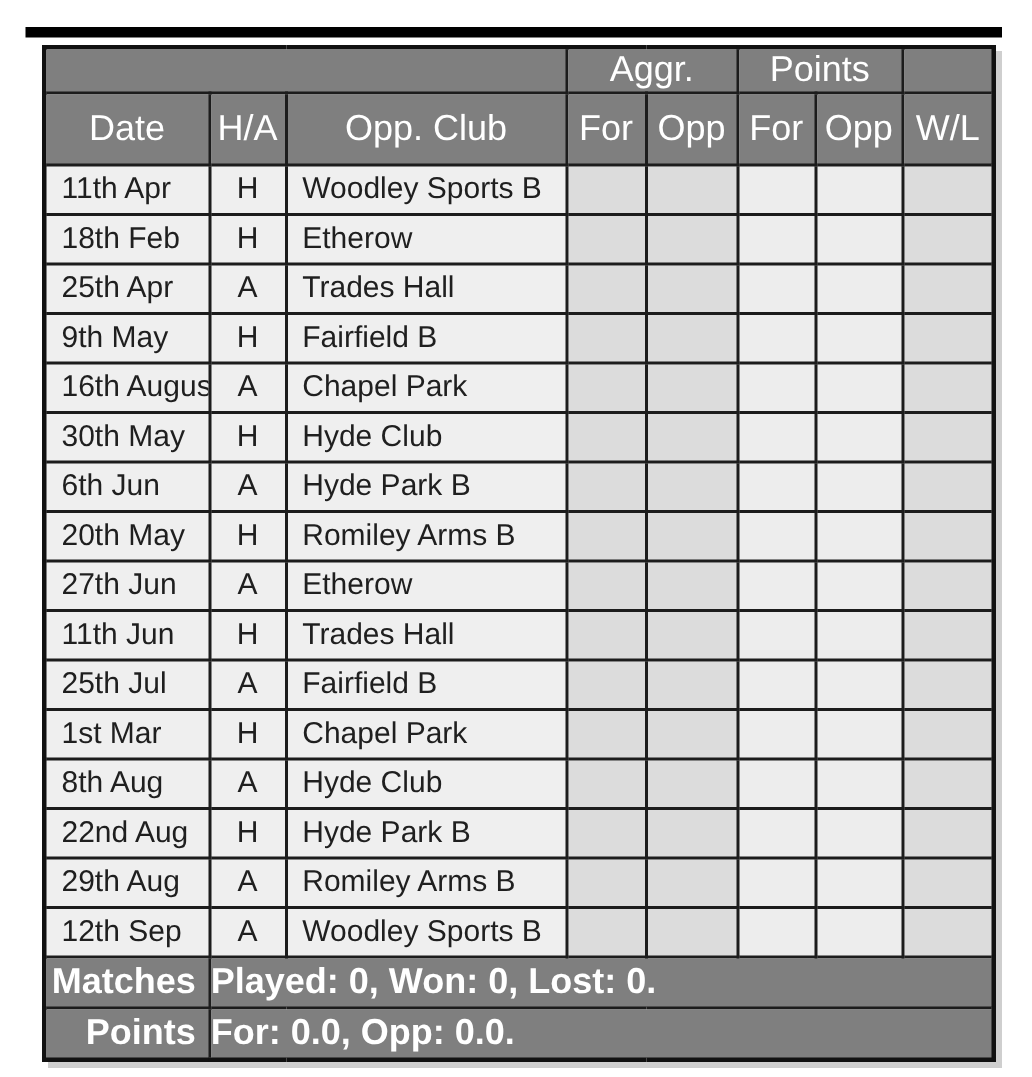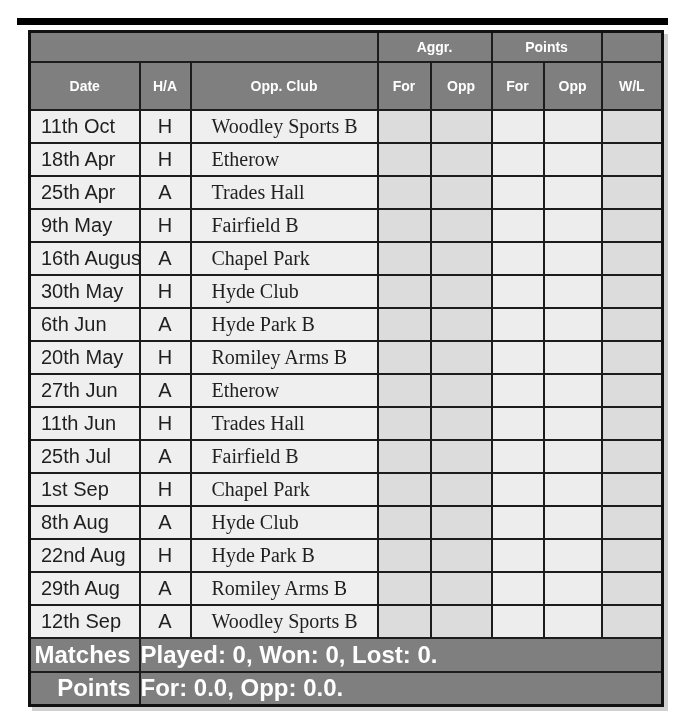--- a/index.html
+++ b/index.html
@@ -43,36 +43,36 @@
   th, td {
     border: 2px solid var(--border);
     overflow: hidden;
     white-space: nowrap;
     vertical-align: middle;
   }
 
   thead th {
     background: var(--header-bg);
     color: var(--header-text);
-    font-weight: bold;
-    font-size: 14px;
+    font-weight: normal;
+    font-size: 24px;
     text-align: center;
   }
   tr.group-row th { height: 30px; }
   tr.cols-row th  { height: 48px; }
 
   tbody td {
     height: 33px;
     background: var(--row-bg);
     color: var(--body-text);
     font-size: 20px;
   }
   td.c-date { padding-left: 10px; text-align: left; }
   td.c-ha   { text-align: center; }
-  td.c-team { padding-left: 20px; text-align: left; font-family: Liberation Serif, serif; }
+  td.c-team { padding-left: 10px; text-align: left; }
   td.c-shaded { background: var(--shaded-cell-bg); }
   td.c-light  { background: var(--light-cell-bg); }
 
   tfoot td {
     height: 34px;
     background: var(--header-bg);
     color: var(--header-text);
     font-weight: bold;
     font-size: 24px;
   }
@@ -112,31 +112,31 @@
         <th>For</th>
         <th>Opp</th>
         <th>For</th>
         <th>Opp</th>
         <th>W/L</th>
       </tr>
     </thead>
 
     <tbody>
         <tr>
-      <td class="c-date">11th Oct</td>
+      <td class="c-date">11th Apr</td>
       <td class="c-ha">H</td>
       <td class="c-team">Woodley Sports B</td>
       <td class="c-shaded"></td>
       <td class="c-shaded"></td>
       <td class="c-light"></td>
       <td class="c-light"></td>
       <td class="c-shaded"></td>
     </tr>
         <tr>
-      <td class="c-date">18th Apr</td>
+      <td class="c-date">18th Feb</td>
       <td class="c-ha">H</td>
       <td class="c-team">Etherow</td>
       <td class="c-shaded"></td>
       <td class="c-shaded"></td>
       <td class="c-light"></td>
       <td class="c-light"></td>
       <td class="c-shaded"></td>
     </tr>
         <tr>
       <td class="c-date">25th Apr</td>
@@ -222,21 +222,21 @@
       <td class="c-date">25th Jul</td>
       <td class="c-ha">A</td>
       <td class="c-team">Fairfield B</td>
       <td class="c-shaded"></td>
       <td class="c-shaded"></td>
       <td class="c-light"></td>
       <td class="c-light"></td>
       <td class="c-shaded"></td>
     </tr>
         <tr>
-      <td class="c-date">1st Sep</td>
+      <td class="c-date">1st Mar</td>
       <td class="c-ha">H</td>
       <td class="c-team">Chapel Park</td>
       <td class="c-shaded"></td>
       <td class="c-shaded"></td>
       <td class="c-light"></td>
       <td class="c-light"></td>
       <td class="c-shaded"></td>
     </tr>
         <tr>
       <td class="c-date">8th Aug</td>

